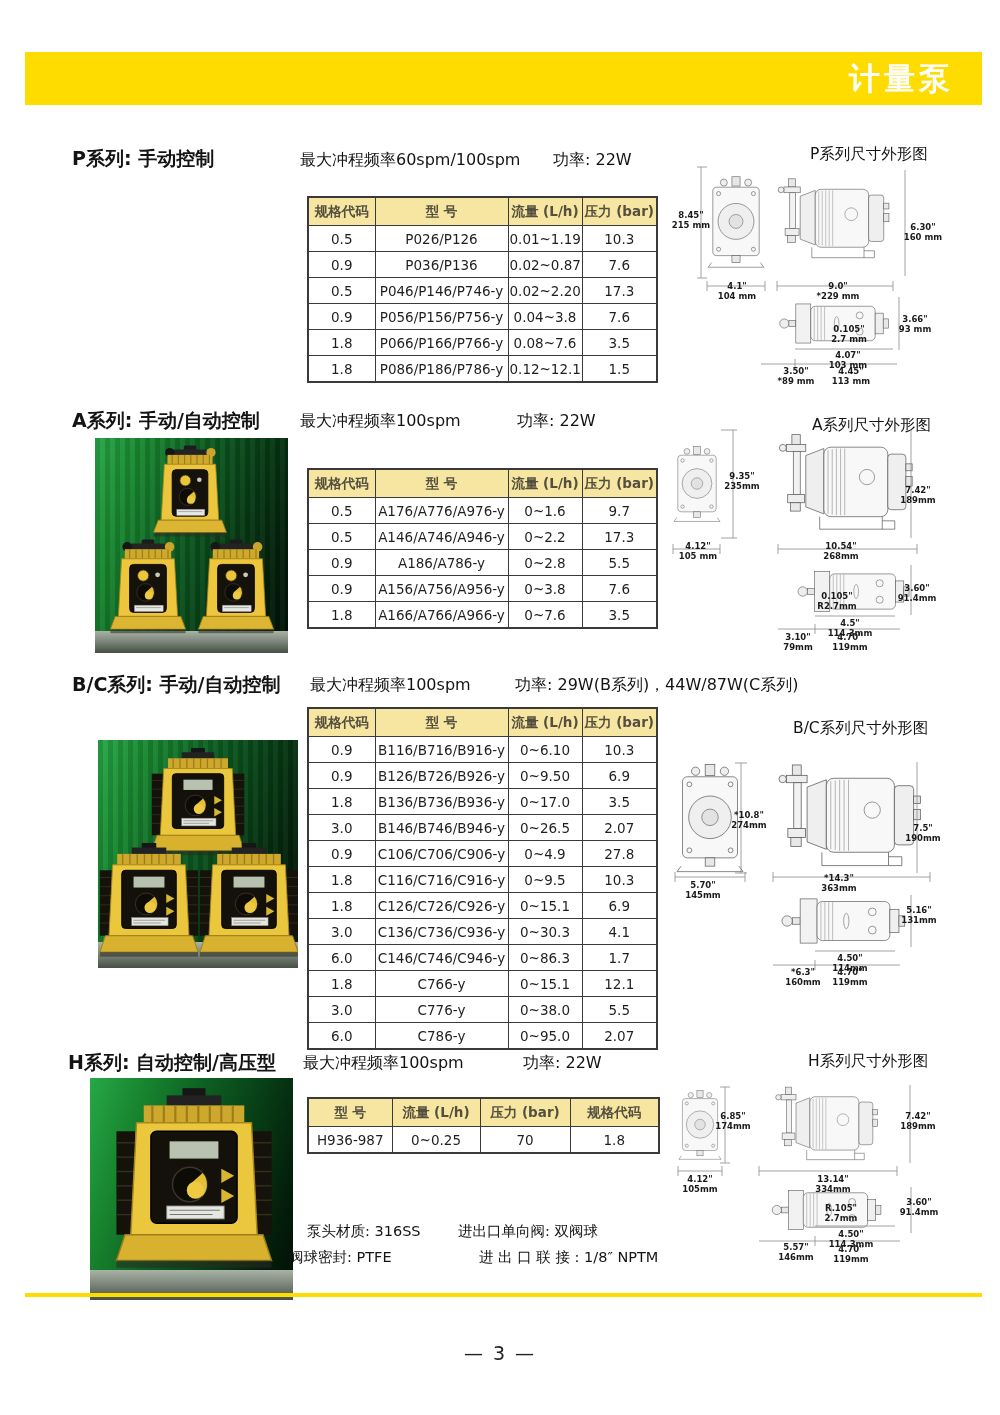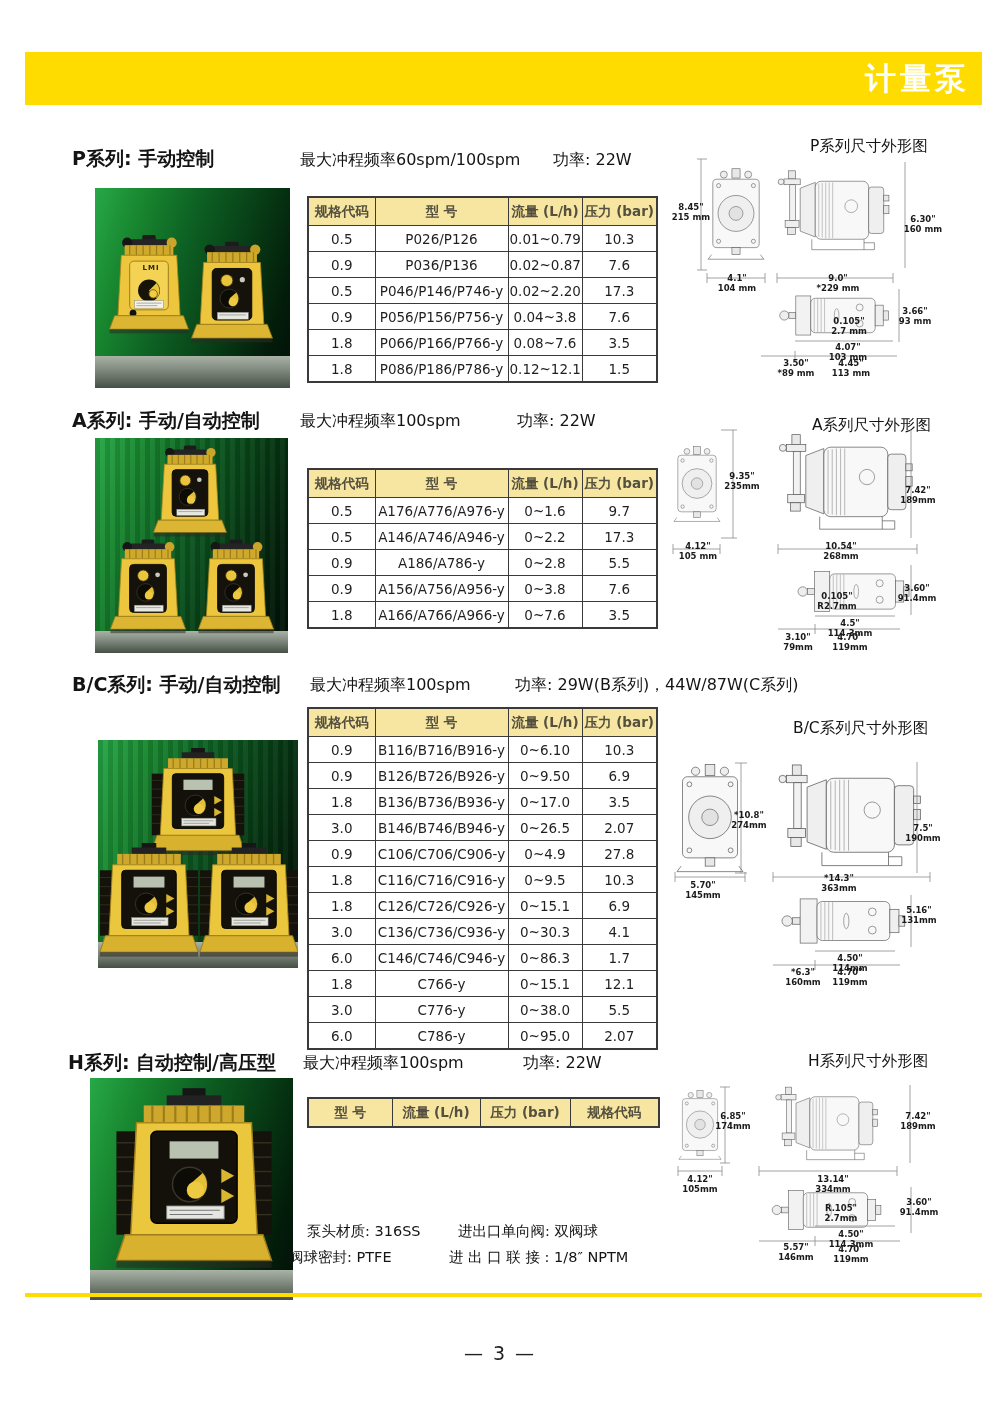--- a/index.html
+++ b/index.html
@@ -2,21 +2,21 @@
 <html><head>
 <meta charset="utf-8">
 <style>
   html,body{margin:0;padding:0;background:#e8e8e8;}
   .page{position:relative;width:1000px;height:1415px;background:#ffffff;margin:0 auto;
         font-family:"DejaVu Sans","Liberation Sans",sans-serif;overflow:hidden;}
   .abs{position:absolute;}
   
   .banner{left:25px;top:52px;width:957px;height:53px;background:#ffdc00;
           display:flex;align-items:center;justify-content:flex-end;
-          padding-right:12px;box-sizing:border-box;}
+          padding-right:28px;box-sizing:border-box;}
   .banner-title{color:#ffffff;font-size:31px;font-weight:bold;letter-spacing:4px;}
   
   .sec-title{font-size:19px;font-weight:bold;color:#141414;white-space:nowrap;}
   .spec{font-size:16px;color:#141414;white-space:nowrap;}
   .diag-title{font-size:15.5px;color:#141414;white-space:nowrap;}
   .note{font-size:14.5px;color:#141414;white-space:nowrap;}
   
   .cat-table{border-collapse:collapse;table-layout:fixed;border:2px solid #3a3a3a;}
   .cat-table th{background:#f6e6a1;color:#55503e;font-weight:bold;font-size:13.5px;
                 height:27px;border:1px solid #3a3a3a;padding:0;}
@@ -202,49 +202,41 @@
   </svg>
 
   <div class="abs banner">
     <span class="banner-title">计量泵</span>
   </div>
 
   <div class="abs sec-title" style="left:72px;top:146px">P系列: 手动控制</div>
   <div class="abs spec" style="left:300px;top:150px">最大冲程频率60spm/100spm</div>
   <div class="abs spec" style="left:553px;top:150px">功率: 22W</div>
 
-  <div class="abs photo" style="left:95px;top:188px;width:195px;height:200px">
-    <div class="abs floor" style="height:32px"></div>
-    <svg class="abs" style="left:0;top:0" width="195" height="200">
-      <use href="#pump-y" x="12" y="45" width="84" height="110"></use>
-      <use href="#pump-b" x="94" y="52" width="86" height="112"></use>
-    </svg>
-    <div class="abs brand-overlay" style="left:36px;top:76px;width:40px">LMI</div>
-  </div>
 
   <table class="cat-table abs" style="left:307px;top:196px;width:349px">
     <colgroup>
         <col style="width:67px">
         <col style="width:133px">
         <col style="width:74px">
         <col style="width:75px">
       </colgroup>
     <thead>
       <tr>
         <th>规格代码</th>
         <th>型  号</th>
         <th>流量 (L/h)</th>
         <th>压力 (bar)</th>
       </tr>
     </thead>
     <tbody>
         <tr>
           <td>0.5</td>
           <td>P026/P126</td>
-          <td>0.01~0.79</td>
+          <td>0.01~1.19</td>
           <td>10.3</td>
         </tr>
         <tr>
           <td>0.9</td>
           <td>P036/P136</td>
           <td>0.02~0.87</td>
           <td>7.6</td>
         </tr>
         <tr>
           <td>0.5</td>
@@ -266,21 +258,21 @@
         </tr>
         <tr>
           <td>1.8</td>
           <td>P086/P186/P786-y</td>
           <td>0.12~12.1</td>
           <td>1.5</td>
         </tr>
       </tbody>
   </table>
 
-  <div class="abs" style="left:665px;top:132px;width:330px;height:252px">
+  <div class="abs" style="left:665px;top:140px;width:330px;height:252px">
     <div class="abs diag-title" style="left:145px;top:4px">P系列尺寸外形图</div>
     <svg class="abs" style="left:0;top:0" width="330" height="252">
       <use href="#dv-front" x="42" y="26" width="58" height="112"></use>
       <use href="#dv-side" x="112" y="23" width="116" height="114"></use>
       <use href="#dv-top" x="113" y="157" width="115" height="53"></use>
       <g class="dimline">
         <line x1="36" y1="27" x2="36" y2="138"></line>
           <line x1="32" y1="27" x2="42" y2="27"></line>
           <line x1="32" y1="138" x2="42" y2="138"></line>
         <line x1="42" y1="146" x2="100" y2="146"></line>
@@ -591,27 +583,33 @@
       </colgroup>
     <thead>
       <tr>
         <th>型  号</th>
         <th>流量 (L/h)</th>
         <th>压力 (bar)</th>
         <th>规格代码</th>
       </tr>
     </thead>
     <tbody>
+        <tr>
+          <td>H936-987</td>
+          <td>0~0.25</td>
+          <td>70</td>
+          <td>1.8</td>
+        </tr>
       </tbody>
   </table>
 
   <div class="abs note" style="left:307px;top:1222px">泵头材质: 316SS</div>
   <div class="abs note" style="left:458px;top:1222px">进出口单向阀: 双阀球</div>
   <div class="abs note" style="left:289px;top:1248px">阀球密封: PTFE</div>
-  <div class="abs note" style="left:449px;top:1248px">进 出 口 联 接 : 1/8″ NPTM</div>
+  <div class="abs note" style="left:479px;top:1248px">进 出 口 联 接 : 1/8″ NPTM</div>
 
   <div class="abs" style="left:665px;top:1045px;width:330px;height:255px">
     <div class="abs diag-title" style="left:143px;top:6px">H系列尺寸外形图</div>
     <svg class="abs" style="left:0;top:0" width="330" height="255">
       <use href="#dv-front" x="13" y="42" width="44" height="76"></use>
       <use href="#dv-side" x="94" y="40" width="138" height="80"></use>
       <use href="#dv-top" x="94" y="142" width="138" height="46"></use>
       <g class="dimline">
         <line x1="60" y1="42" x2="60" y2="118"></line>
           <line x1="55" y1="42" x2="65" y2="42"></line>

